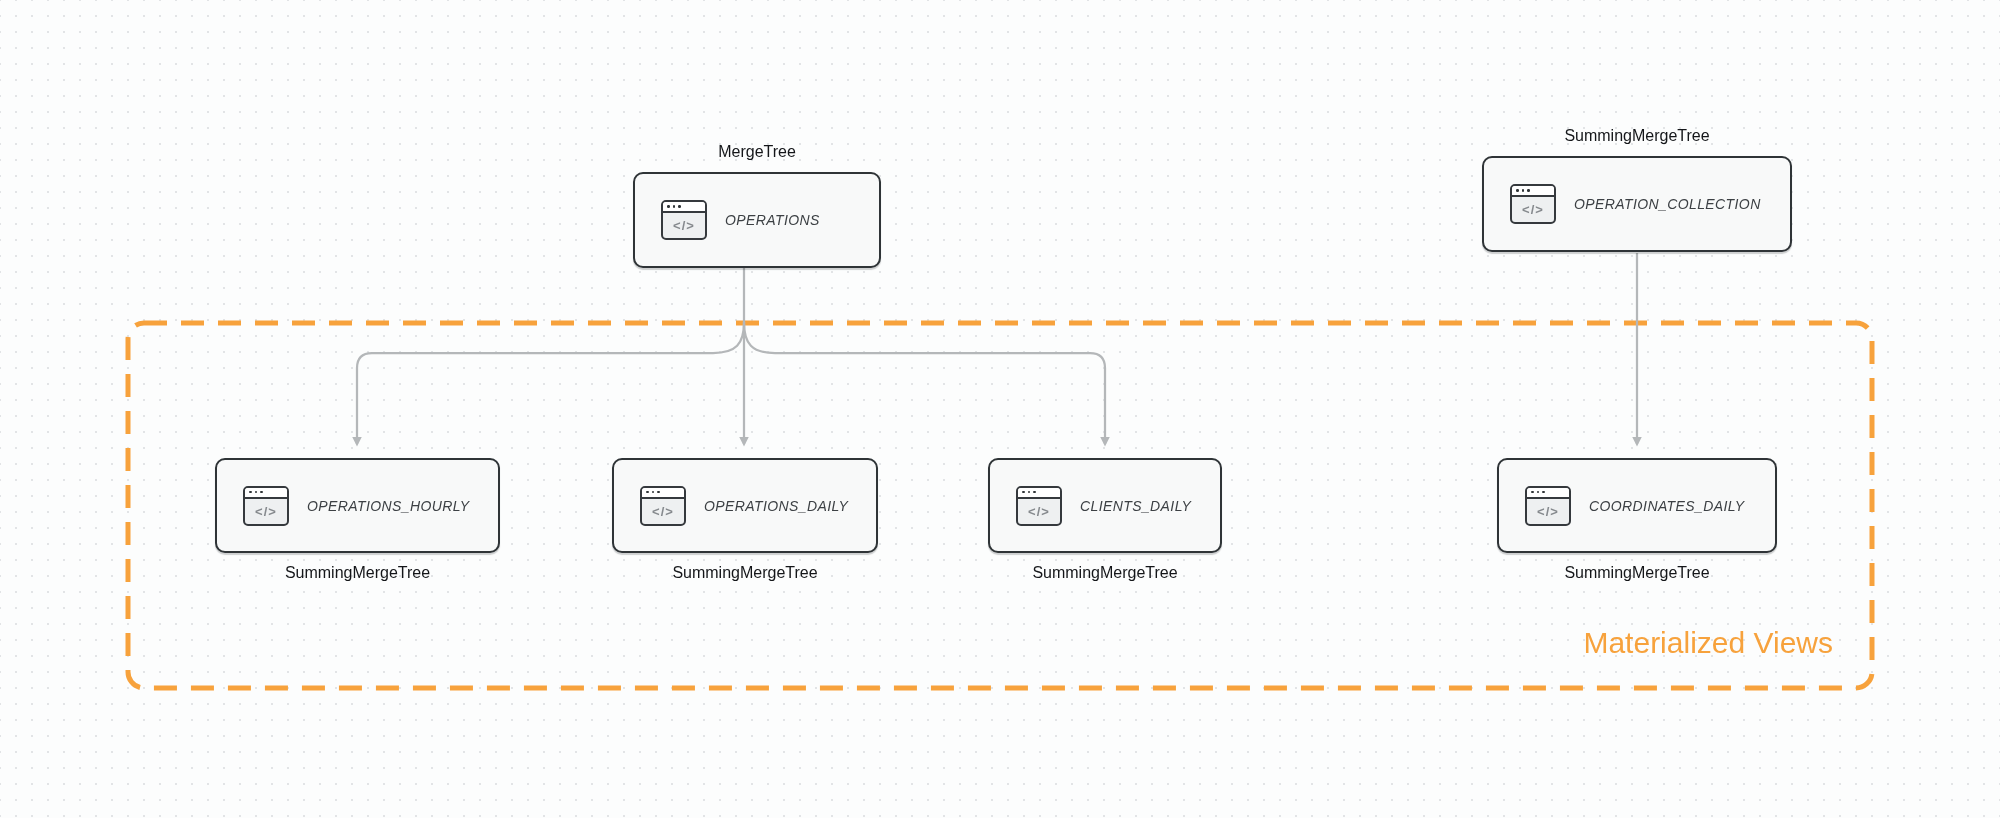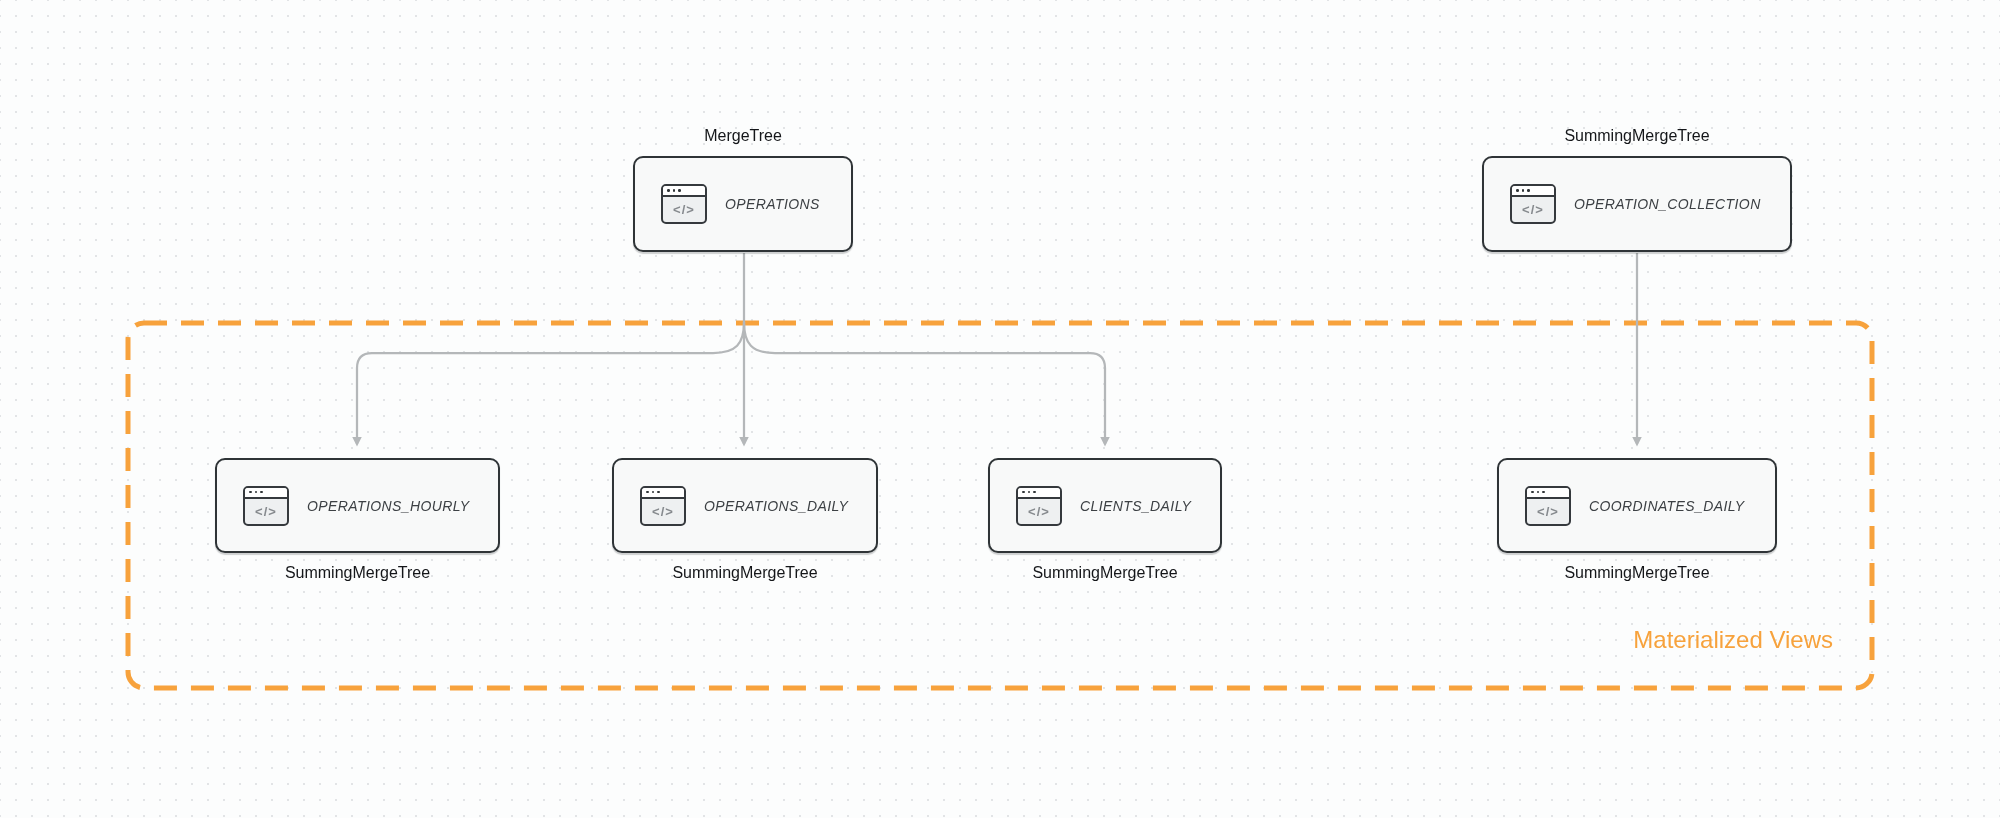--- a/index.html
+++ b/index.html
@@ -48,30 +48,30 @@
     height:9px;background:#ffffff;border-bottom:2px solid #35393d;
     display:flex;align-items:center;gap:3px;padding-left:4px;
   }
   .icon-header i{width:2.5px;height:2.5px;border-radius:50%;background:#2f3437;display:block;}
   .icon-body{
     flex:1;display:flex;align-items:center;justify-content:center;
     font-size:13px;font-weight:bold;letter-spacing:1px;color:#85898d;
   }
 
   
-  #g-operations{left:633px;top:156px;width:220px;height:96px;}
+  #g-operations{left:633px;top:172px;width:248px;height:96px;}
   #g-operation-collection{left:1482px;top:156px;width:310px;height:96px;}
   #g-operations-hourly{left:215px;top:458px;width:285px;height:95px;}
   #g-operations-daily{left:612px;top:458px;width:266px;height:95px;}
   #g-clients-daily{left:988px;top:458px;width:234px;height:95px;}
   #g-coordinates-daily{left:1497px;top:458px;width:280px;height:95px;}
 
   .group-caption{
     position:absolute;right:167px;top:626px;
-    font-size:24px;font-weight:500;color:#f7a23c;white-space:nowrap;
+    font-size:30px;font-weight:500;color:#f7a23c;white-space:nowrap;
   }
 </style>
 </head>
 <body>
 
 <svg id="edge-layer" viewBox="0 0 2000 818" xmlns="http://www.w3.org/2000/svg">
   <defs>
     <marker id="arrowhead" markerWidth="11" markerHeight="10" refX="7.5" refY="5" orient="auto" markerUnits="userSpaceOnUse">
       <path d="M0,0 L10,5 L0,10 z" fill="#b4b7b9"></path>
     </marker>

